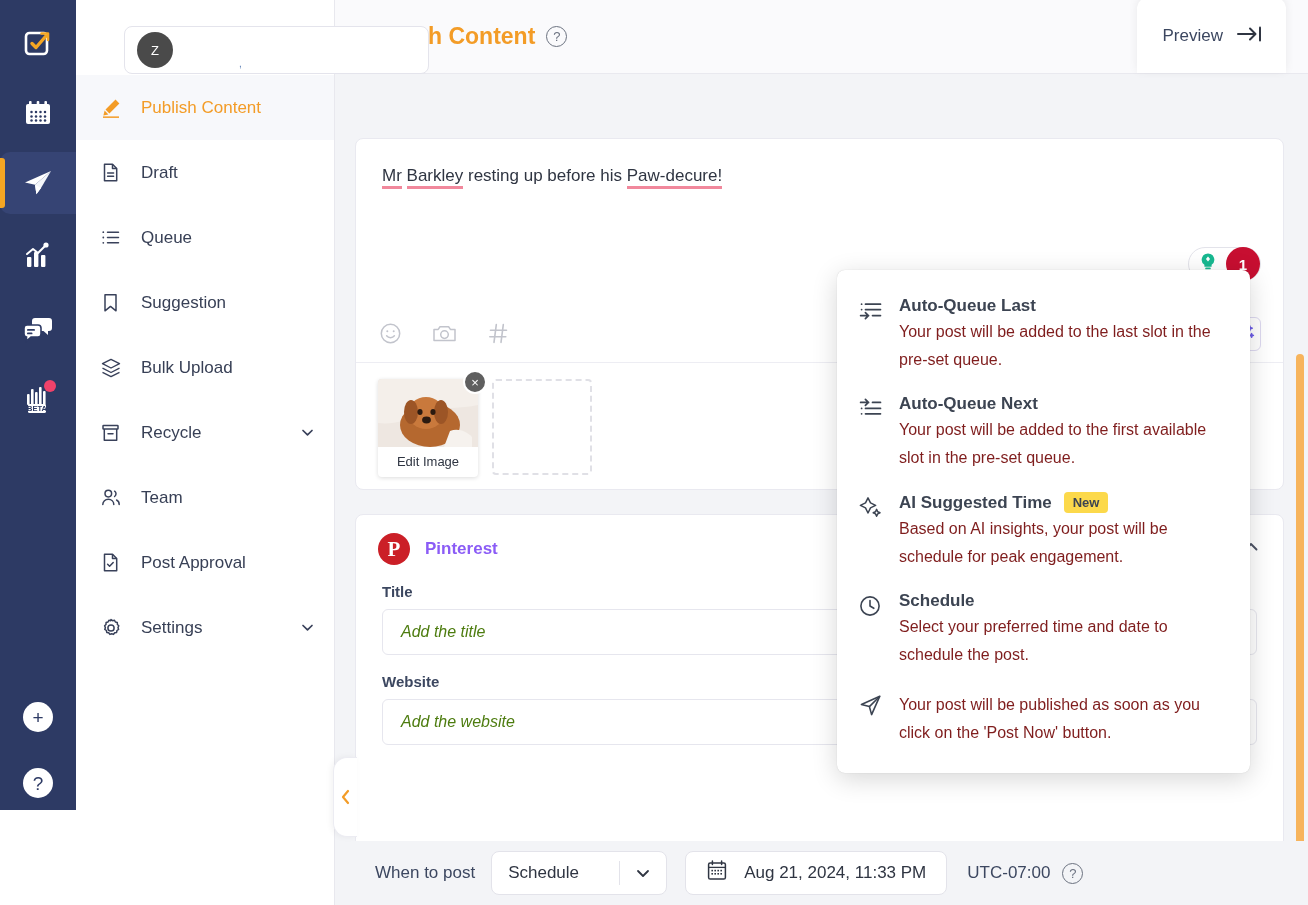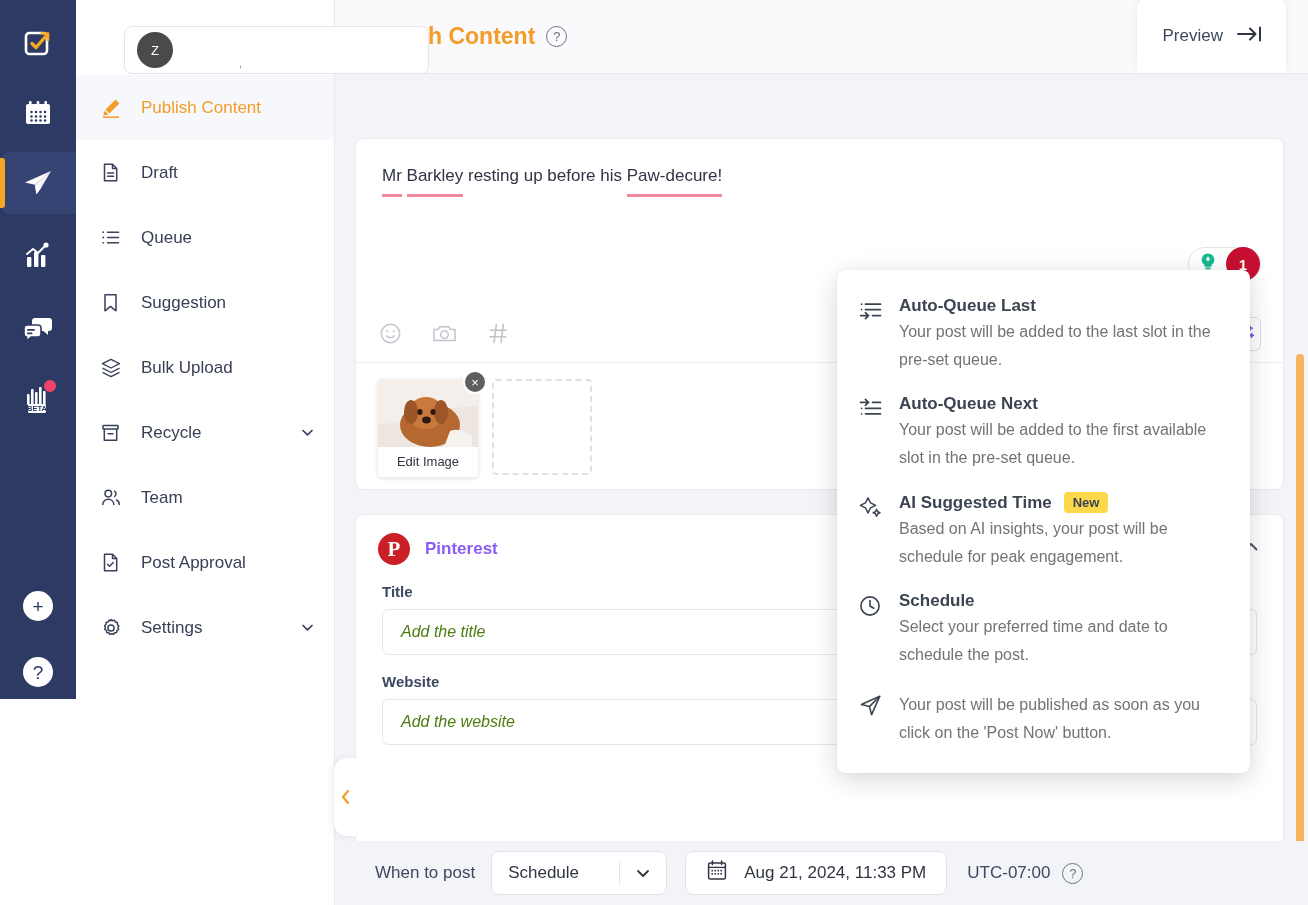--- a/index.html
+++ b/index.html
@@ -6,21 +6,21 @@
   html, body {
     width: 1308px; height: 905px;
     font-family: "Liberation Sans", sans-serif;
     background: #ffffff;
     overflow: hidden;
   }
   #app { position: relative; width: 1308px; height: 905px; display: flex; }
 
   
   .rail {
-    width: 76px; height: 699px;
+    width: 76px; height: 810px;
     background: #2d3a64;
     display: flex; flex-direction: column; align-items: center;
     flex: 0 0 76px;
     position: relative;
   }
   .rail-item {
     width: 76px; height: 62px;
     display: flex; align-items: center; justify-content: center;
     position: relative; cursor: pointer;
   }
@@ -102,21 +102,21 @@
     height: 76px; box-sizing: border-box;
   }
 
   .scroll-area { position: absolute; top: 74px; left: 0; right: 0; bottom: 0; }
 
   .composer { position: absolute; left: 20px; right: 24px; top: 64px; height: 352px;
     background:#fff; border:1px solid #e9e9f0; border-radius:8px; }
   .composer-text {
     padding: 24px 26px 0 26px; font-size: 17px; color: #2f3542; line-height: 1.5;
   }
-  .sp-err { border-bottom: 3px solid #f1889c; padding-bottom: 9px; }
+  .sp-err { border-bottom: 3px solid #f1889c; padding-bottom: 1px; }
   .composer-tools {
     position: absolute; left: 0; right: 0; top: 166px; height: 58px;
     display: flex; align-items: center; padding: 0 22px;
     border-bottom: 1px solid #ededf3;
   }
   .tool-ico { margin-right: 28px; cursor: pointer; display: flex; }
   .tools-right { margin-left: auto; display: flex; align-items: center; gap: 22px; }
   .char-count { color: #8a8f9c; font-size: 17px; }
   .wand-btn {
     width: 34px; height: 34px; border: 1px solid #ddd9f0; border-radius: 6px;
@@ -220,21 +220,21 @@
   .menu-ico { width: 28px; flex: 0 0 28px; padding-top: 4px; }
   .menu-txt { margin-left: 12px; }
   .menu-title {
     font-size: 17px; font-weight: 700; color: #3c4452; display: flex;
     align-items: center; gap: 12px;
   }
   .menu-new {
     background: #fcd94b; color: #3c4452; font-size: 13px; font-weight: 600;
     border-radius: 4px; padding: 3px 9px;
   }
-  .menu-desc { font-size: 16px; color: #737373; line-height: 1.75; margin-top: 2px; }
+  .menu-desc { font-size: 16px; color: #7f1d1d; line-height: 1.75; margin-top: 2px; }
 </style>
 </head>
 <body>
 
 <div id="app">
 
   <div class="rail">
 
     <div class="rail-item" style="margin-top:12px">
       <span>

